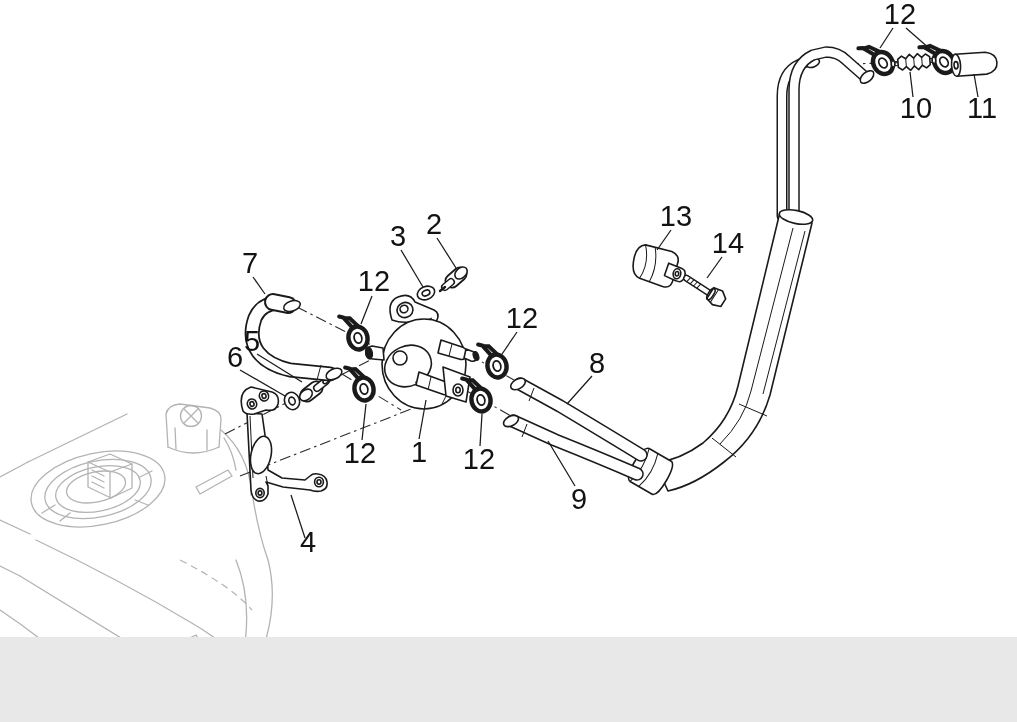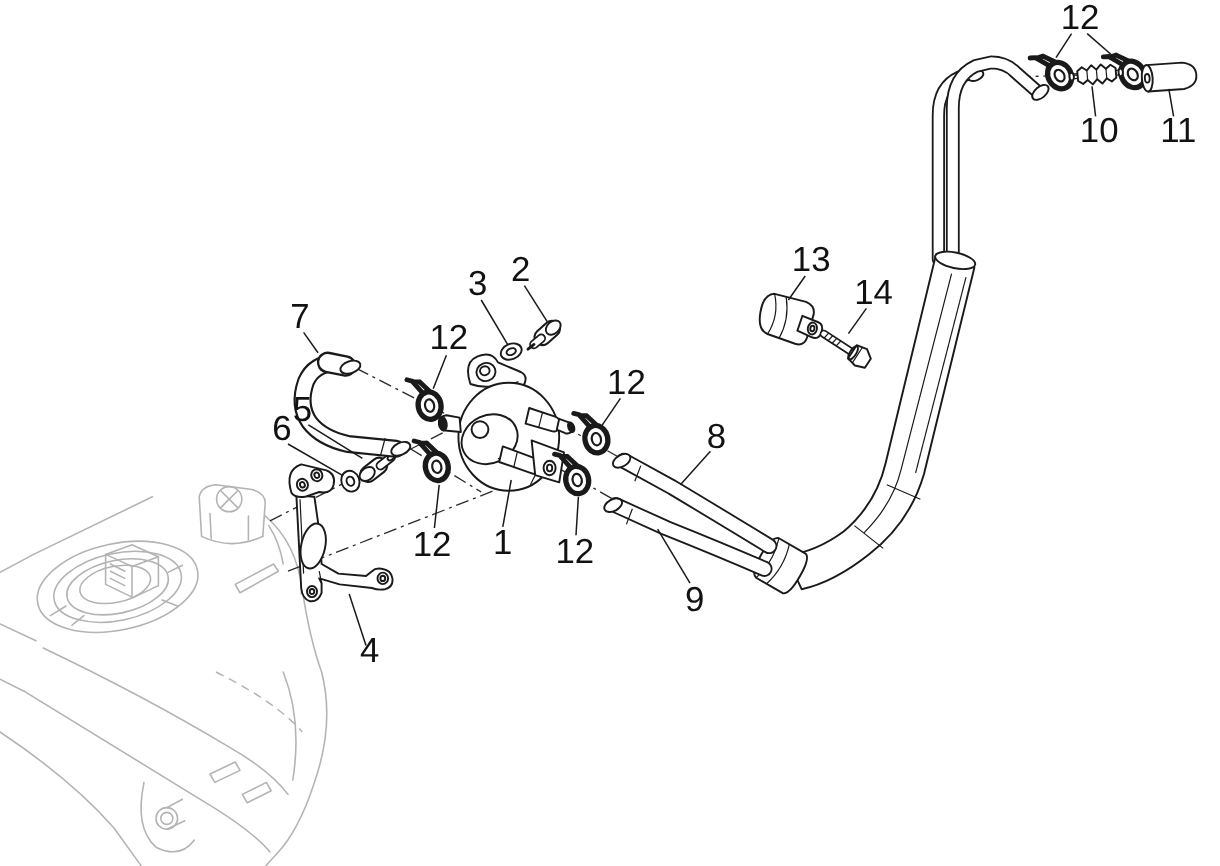--- a/index.html
+++ b/index.html
@@ -1,16 +1,16 @@
 <!DOCTYPE html>
 <html><head>
 <meta charset="utf-8">
 <style>
   html,body{margin:0;padding:0;background:#e8e8e8;}
-  #stage{position:relative;width:1017px;height:722px;background:#ffffff;overflow:hidden;
+  #stage{position:relative;width:1017px;height:637px;background:#ffffff;overflow:hidden;
          font-family:"Liberation Sans", sans-serif;}
   svg{display:block}
   .part{stroke:#1a1a1a;stroke-width:1.6;fill:none;stroke-linejoin:round;stroke-linecap:round}
   .pfill{stroke:#1a1a1a;stroke-width:1.6;fill:#ffffff;stroke-linejoin:round;stroke-linecap:round}
   .pdark{stroke:#1a1a1a;stroke-width:1.2;fill:#1a1a1a}
   .thin{stroke:#1a1a1a;stroke-width:1;fill:none}
   .tank{stroke:#b3b3b3;stroke-width:1.3;fill:none;stroke-linejoin:round;stroke-linecap:round}
   .tankd{stroke:#b3b3b3;stroke-width:1.2;fill:none;stroke-dasharray:7 5}
   .dash{stroke:#2b2b2b;stroke-width:1.1;fill:none;stroke-dasharray:11 4 2.5 4}
   .lead{stroke:#1a1a1a;stroke-width:1.25;fill:none}

